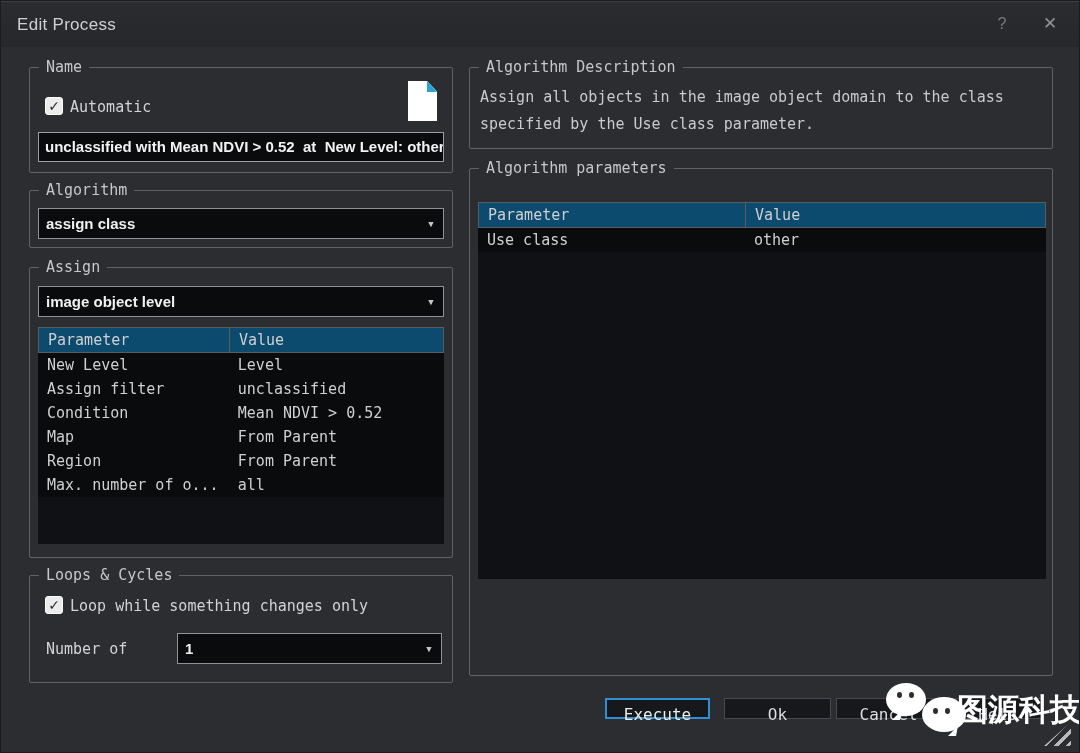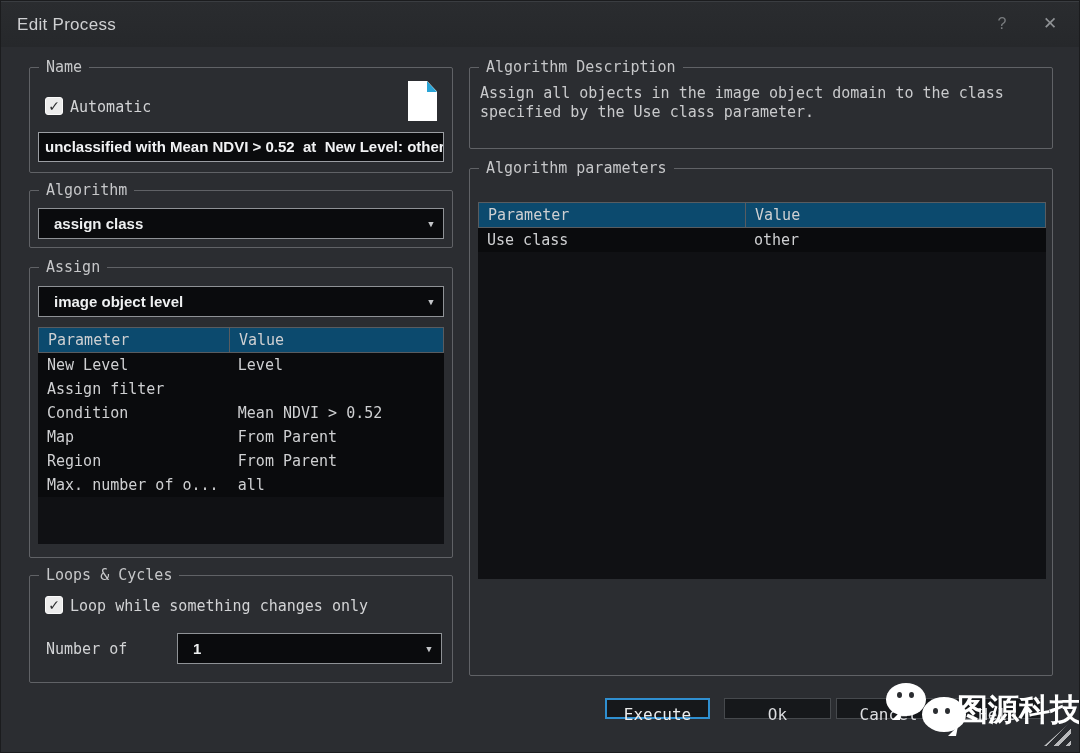--- a/index.html
+++ b/index.html
@@ -39,39 +39,39 @@
   
   .doc-icon { position:absolute; left:378px; top:13px; width:29px; height:40px; background:#ffffff;
     clip-path:polygon(0 0, 66% 0, 100% 26%, 100% 100%, 0 100%); }
   .doc-fold { position:absolute; right:0; top:0; width:10px; height:11px; background:#2aa4d6;
     clip-path:polygon(0 0, 100% 100%, 0 100%); }
   
   .field { position:absolute; background:#0a0b0d; border:1px solid #9b9ea3;
     font-family:"Liberation Sans", sans-serif; font-weight:600; font-size:15px; color:#f1f2f4;
     padding-left:6px; white-space:pre; overflow:hidden; }
   #name-field { left:8px; top:64px; width:406px; height:30px; line-height:28px; }
-  .combo { position:absolute; background:#0a0b0d; border:1px solid #8f9296; display:flex; align-items:center;padding-left:8px; }
+  .combo { position:absolute; background:#0a0b0d; border:1px solid #8f9296; display:flex; align-items:center; }
   .combo-text { flex:1; font-family:"Liberation Sans", sans-serif; font-weight:600; font-size:15px;
     color:#eef0f1; padding-left:7px; white-space:nowrap; overflow:hidden; }
   .combo-arrow { width:24px; text-align:center; color:#c3c5c8; font-size:9px; }
   #alg-combo    { left:8px;   top:17px; width:406px; height:31px; }
   #domain-combo { left:8px;   top:18px; width:406px; height:31px; }
   #num-combo    { left:147px; top:57px; width:265px; height:31px; }
   
   .tbl { position:absolute; background:#101114; font-size:15px; color:#cfd0d2; overflow:hidden; }
   #domain-tbl { left:8px; top:59px; width:406px; height:217px; }
   #params-tbl { left:8px; top:33px; width:568px; height:377px; }
   .trow { display:flex; height:24px; line-height:24px; background:#0a0b0d; }
   .thead { background:#0c4a6e; border:1px solid #595c60; height:26px; line-height:24px; }
   .thead .tcell + .tcell { border-left:1px solid #595c60; }
   .tcell { padding-left:9px; white-space:nowrap; overflow:hidden; }
   .tcell:first-child { width:47%; } .tcell:last-child { flex:1; }
   
   .desc-text { position:absolute; left:10px; top:16px; width:562px;
-    font-size:15px; line-height:19px; color:#c9cacc; white-space:pre-line; }
+    font-size:15px; line-height:27px; color:#c9cacc; white-space:pre-line; }
   
   .num-label { position:absolute; left:16px; top:64px; font-size:15px; color:#d2d3d5; }
   
   .btn { position:absolute; top:697px; height:21px; background:#16181b; border:1px solid #46494d;
     color:#dcdde0; font-size:16px; text-align:center; line-height:31px; cursor:default; }
   #btn-execute { left:604px; width:105px; border:2px solid #2f8fd0; line-height:29px; color:#eceded; }
   #btn-ok      { left:723px; width:107px; }
   #btn-cancel  { left:835px; width:105px; }
   #btn-help    { left:950px; width:93px;  }
   
@@ -132,20 +132,21 @@
         <div class="trow thead">
           <div class="tcell">Parameter</div>
           <div class="tcell">Value</div>
         </div>
         <div class="trow">
           <div class="tcell">New Level</div>
           <div class="tcell">Level</div>
         </div>
         <div class="trow">
           <div class="tcell">Assign filter</div>
+          <div class="tcell">unclassified</div>
         </div>
         <div class="trow">
           <div class="tcell">Condition</div>
           <div class="tcell">Mean NDVI &gt; 0.52</div>
         </div>
         <div class="trow">
           <div class="tcell">Map</div>
           <div class="tcell">From Parent</div>
         </div>
         <div class="trow">

